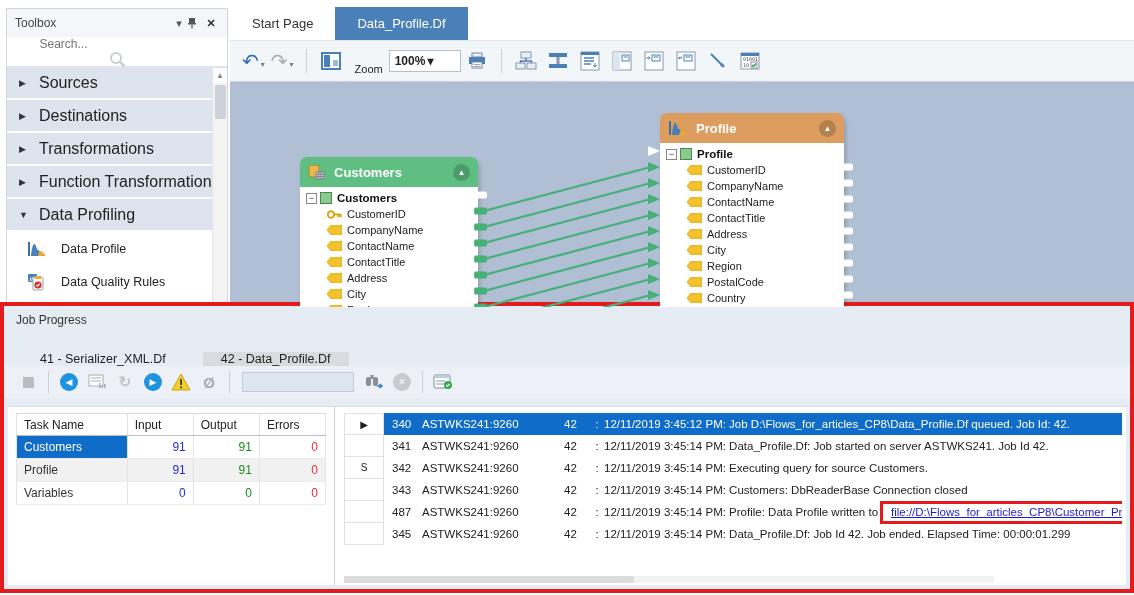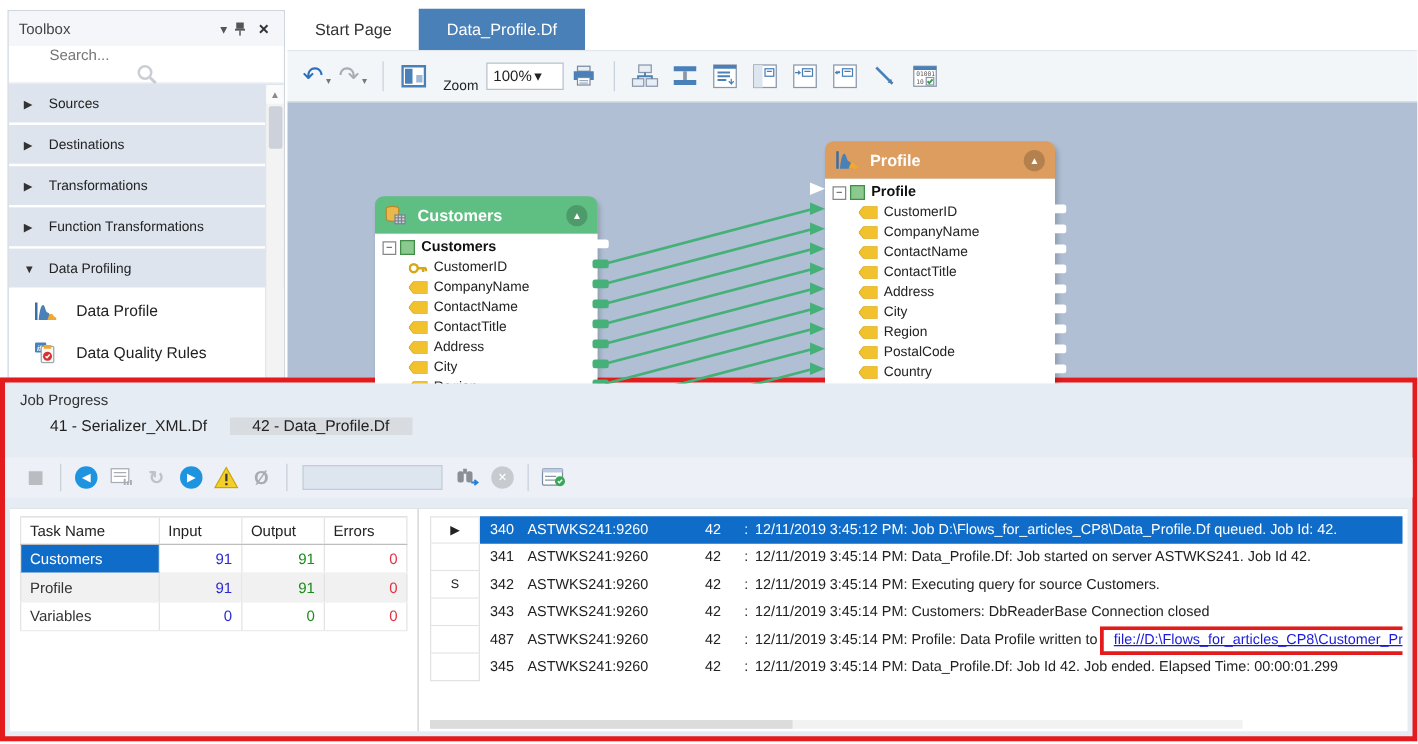--- a/index.html
+++ b/index.html
@@ -12,41 +12,41 @@
     background:#fff; border:1px solid #cfd6e0; overflow:hidden; }
   .tb-title { height:28px; display:flex; align-items:center; padding:0 8px; background:#f4f6fa; }
   .tb-title-text { flex:1; color:#444; font-size:12px; }
   .tb-title-btn { width:16px; text-align:center; color:#555; font-size:11px; cursor:default; }
   .tb-search { height:30px; border-bottom:1px solid #e2e6ec; display:flex; align-items:center; padding:0 8px; background:#fff;flex-direction:column; }
   .tb-search input { flex:1; border:none; outline:none; font-size:12px; color:#888;
     font-family:"Liberation Sans",sans-serif; background:transparent; }
   .tb-list { position:relative; height:238px; overflow:hidden; }
   .tb-cat { height:33px; background:#dde4ee; border-bottom:2px solid #fff; display:flex; align-items:center; }
   .tb-arrow { width:20px; margin-left:12px; font-size:9px; color:#333; }
-  .tb-cat-lbl { font-size:11px; color:#222; }
+  .tb-cat-lbl { font-size:16px; color:#222; }
   .tb-item { height:33px; background:#fff; display:flex; align-items:center; }
   .tb-ico { width:26px; margin-left:20px; display:flex; align-items:center; }
   .tb-item-lbl { font-size:12.5px; color:#222; margin-left:8px; }
   .tb-scroll { position:absolute; right:0; top:0; width:15px; height:238px; background:#f3f3f3; border-left:1px solid #e4e4e4; }
   .tb-scroll-up { height:15px; text-align:center; font-size:8px; color:#8a8a8a; line-height:15px; background:#fbfbfb; }
   .tb-scroll-thumb { position:absolute; left:2px; top:17px; width:11px; height:34px; background:#cdd2da; border-radius:2px; }
 
   
   #tabstrip { position:absolute; left:230px; top:0; width:904px; height:40px; background:#fff; display:flex; align-items:flex-end; }
   .doc-tab { height:33px; padding:0 22px; display:flex; align-items:center; font-size:13px; color:#333; }
   .doc-tab.active { background:#4a80b8; color:#fff; }
   #main-toolbar { position:absolute; left:230px; top:40px; width:904px; height:42px; background:#f3f6f9;
     border-top:1px solid #e3e8ee; border-bottom:1px solid #c9d2db; display:flex; align-items:center; padding:0 10px; }
   .tbtn { display:flex; align-items:center; margin:0 2px; }
   .glyph-undo { font-size:20px; color:#2f6fba; line-height:20px; }
   .glyph-redo { font-size:20px; color:#a8adb4; line-height:20px; }
   .mini-caret { font-size:8px; color:#777; margin:6px 2px 0 2px; }
   .tb-sep { width:1px; height:24px; background:#c9d2db; margin:0 8px; }
   .zoom-label { font-size:11px; color:#222; margin:16px 6px 0 8px; }
-  .zoom-box { width:62px; height:22px; border:1px solid #b8c0ca; background:#fff; display:flex; align-items:center; padding:0 5px; }
+  .zoom-box { width:72px; height:22px; border:1px solid #b8c0ca; background:#fff; display:flex; align-items:center; padding:0 5px;font-weight:bold; }
   .zoom-box span { flex:1; font-size:12px; color:#222; }
   .icon24 { width:26px; height:26px; display:flex; align-items:center; justify-content:center; margin:0 3px; }
 
   
   #canvas { position:absolute; left:230px; top:82px; width:904px; height:225px; background:#b0bfd4; overflow:hidden; }
   .node { position:absolute; border-radius:7px 7px 0 0; box-shadow:2px 3px 4px rgba(0,0,0,0.18); z-index:1; }
   .node-hd { height:30px; border-radius:7px 7px 0 0; display:flex; align-items:center; padding:0 8px; }
   .node-hd-title { flex:1; color:#fff; font-weight:bold; font-size:13px; margin-left:8px; }
   .node-collapse { width:17px; height:17px; border-radius:50%; background:rgba(0,0,0,0.18);
     display:flex; align-items:center; justify-content:center; color:#fff; font-size:8px; }
@@ -58,21 +58,21 @@
   .tree-root-lbl { font-weight:bold; font-size:11.5px; color:#111; }
   .tree-field { padding-left:21px; }
   .tree-field .ficon { width:16px; margin-right:4px; display:flex; align-items:center; flex:none; }
   .tree-field-lbl { font-size:11px; color:#222; }
   #wires { position:absolute; left:0; top:0; width:904px; height:225px; z-index:2; pointer-events:none; }
 
   
   #jobpanel { position:absolute; left:0; top:302px; width:1134px; height:291px;
     background:#e6ecf4; border:4px solid #e31b1c; }
   .jp-title { height:28px; display:flex; align-items:center; padding:0 12px; font-size:12px; color:#333; }
-  .jp-tabs { height:32px; display:flex; align-items:flex-start; padding-left:18px; }
+  .jp-tabs { height:32px; display:flex; align-items:flex-end; padding-left:18px;gap:19px; }
   .jp-tab { display:flex; align-items:center; padding:0 18px; font-size:12.5px; color:#222; }
   .jp-tab.active { background:#d8dbdf; }
   .jp-toolbar { height:32px; display:flex; align-items:center; padding:0 10px; background:#edf1f7; }
   .jp-ico { display:flex; align-items:center; justify-content:center; width:24px; height:24px; margin:0 2px; }
   .jp-sep { width:1px; height:22px; background:#c8d0da; margin:0 6px; }
   .stop-sq { width:11px; height:11px; background:#b9bdc2; }
   .circle-btn { width:18px; height:18px; border-radius:50%; display:flex; align-items:center; justify-content:center;
     color:#fff; font-size:9px; }
   .circle-blue { background:#1e93e0; }
   .circle-gray { background:#c7cbd0; }

